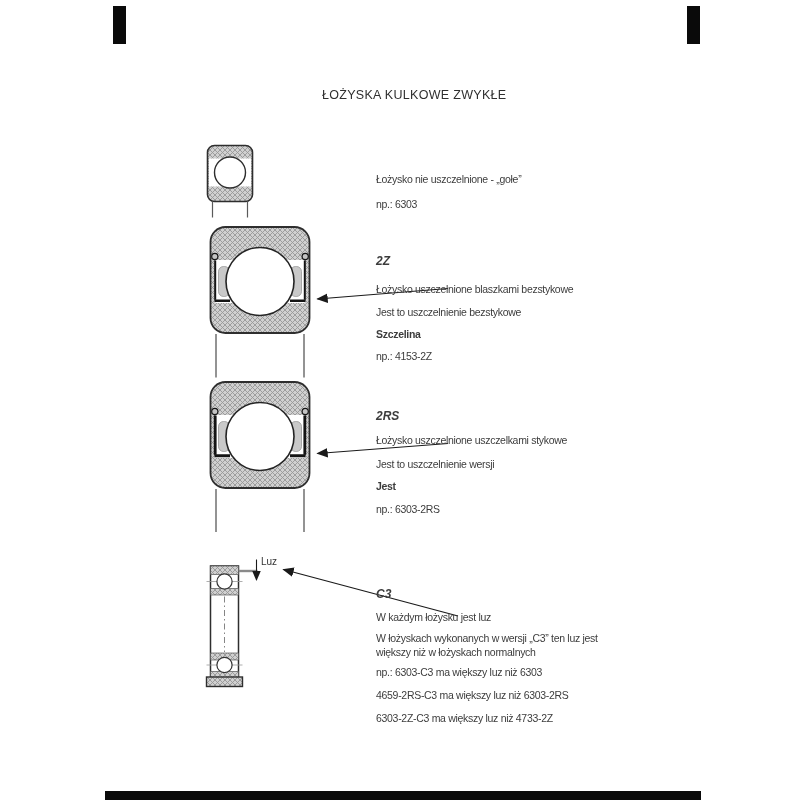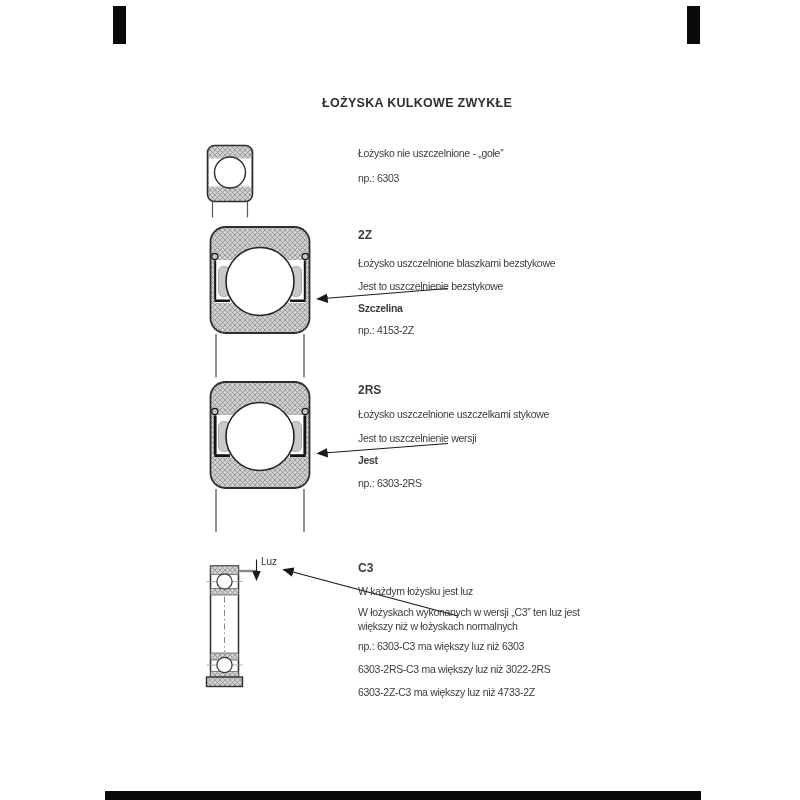--- a/index.html
+++ b/index.html
@@ -2,27 +2,27 @@
 <html><head>
 <meta charset="utf-8">
 <style>
   html,body{margin:0;padding:0;}
   body{
     width:800px;height:800px;position:relative;background:#ffffff;
     font-family:"Liberation Sans","DejaVu Sans",sans-serif;
     color:#3c3c3c;overflow:hidden;
   }
   .txt{
-    position:absolute;left:358px;font-size:10.5px;letter-spacing:-0.3px;
-    color:#3c3c3c;white-space:nowrap;
+    position:absolute;left:376px;font-size:10.5px;letter-spacing:-0.3px;
+    color:#3c3c3c;white-space:nowrap;margin-top:26px;
   }
   .txt.b{font-weight:bold;}
-  .heading{font-weight:bold;font-size:12px;letter-spacing:0;}
+  .heading{font-weight:bold;font-size:12px;letter-spacing:0;font-style:italic;}
   .title{
-    position:absolute;left:322px;top:96px;font-weight:bold;font-size:12.5px;
+    position:absolute;left:322px;top:88px;font-weight:normal;font-size:12.5px;
     letter-spacing:0.3px;color:#2f2f2f;white-space:nowrap;
   }
   .luz-label{position:absolute;left:261px;top:556px;font-size:10px;color:#333;text-align:right;}
   .mark{position:absolute;background:#0a0a0a;}
   .mark.left{left:113px;top:6px;width:13px;height:38px;}
   .mark.right{left:687px;top:6px;width:13px;height:38px;}
   .mark.bottom{left:105px;top:791px;width:596px;height:9px;}
   svg.diagram-layer{position:absolute;left:0;top:0;}
 </style>
 </head>
@@ -110,16 +110,16 @@
 <div class="txt" style="top:408px">Łożysko uszczelnione uszczelkami stykowe</div>
 <div class="txt" style="top:432px">Jest to uszczelnienie wersji</div>
 <div class="txt b" style="top:454px">Jest</div>
 <div class="txt" style="top:477px">np.: 6303-2RS</div>
 
 <div class="txt heading" style="top:561px">C3</div>
 <div class="txt" style="top:585px">W każdym łożysku jest luz</div>
 <div class="txt" style="top:606px">W łożyskach wykonanych w wersji „C3” ten luz jest</div>
 <div class="txt" style="top:620px">większy niż w łożyskach normalnych</div>
 <div class="txt" style="top:640px">np.: 6303-C3 ma większy luz niż 6303</div>
-<div class="txt" style="top:663px">6303-2RS-C3 ma większy luz niż 3022-2RS</div>
+<div class="txt" style="top:663px">4659-2RS-C3 ma większy luz niż 6303-2RS</div>
 <div class="txt" style="top:686px">6303-2Z-C3 ma większy luz niż 4733-2Z</div>
 
 <div class="luz-label">Luz</div>
 
 </body></html>

